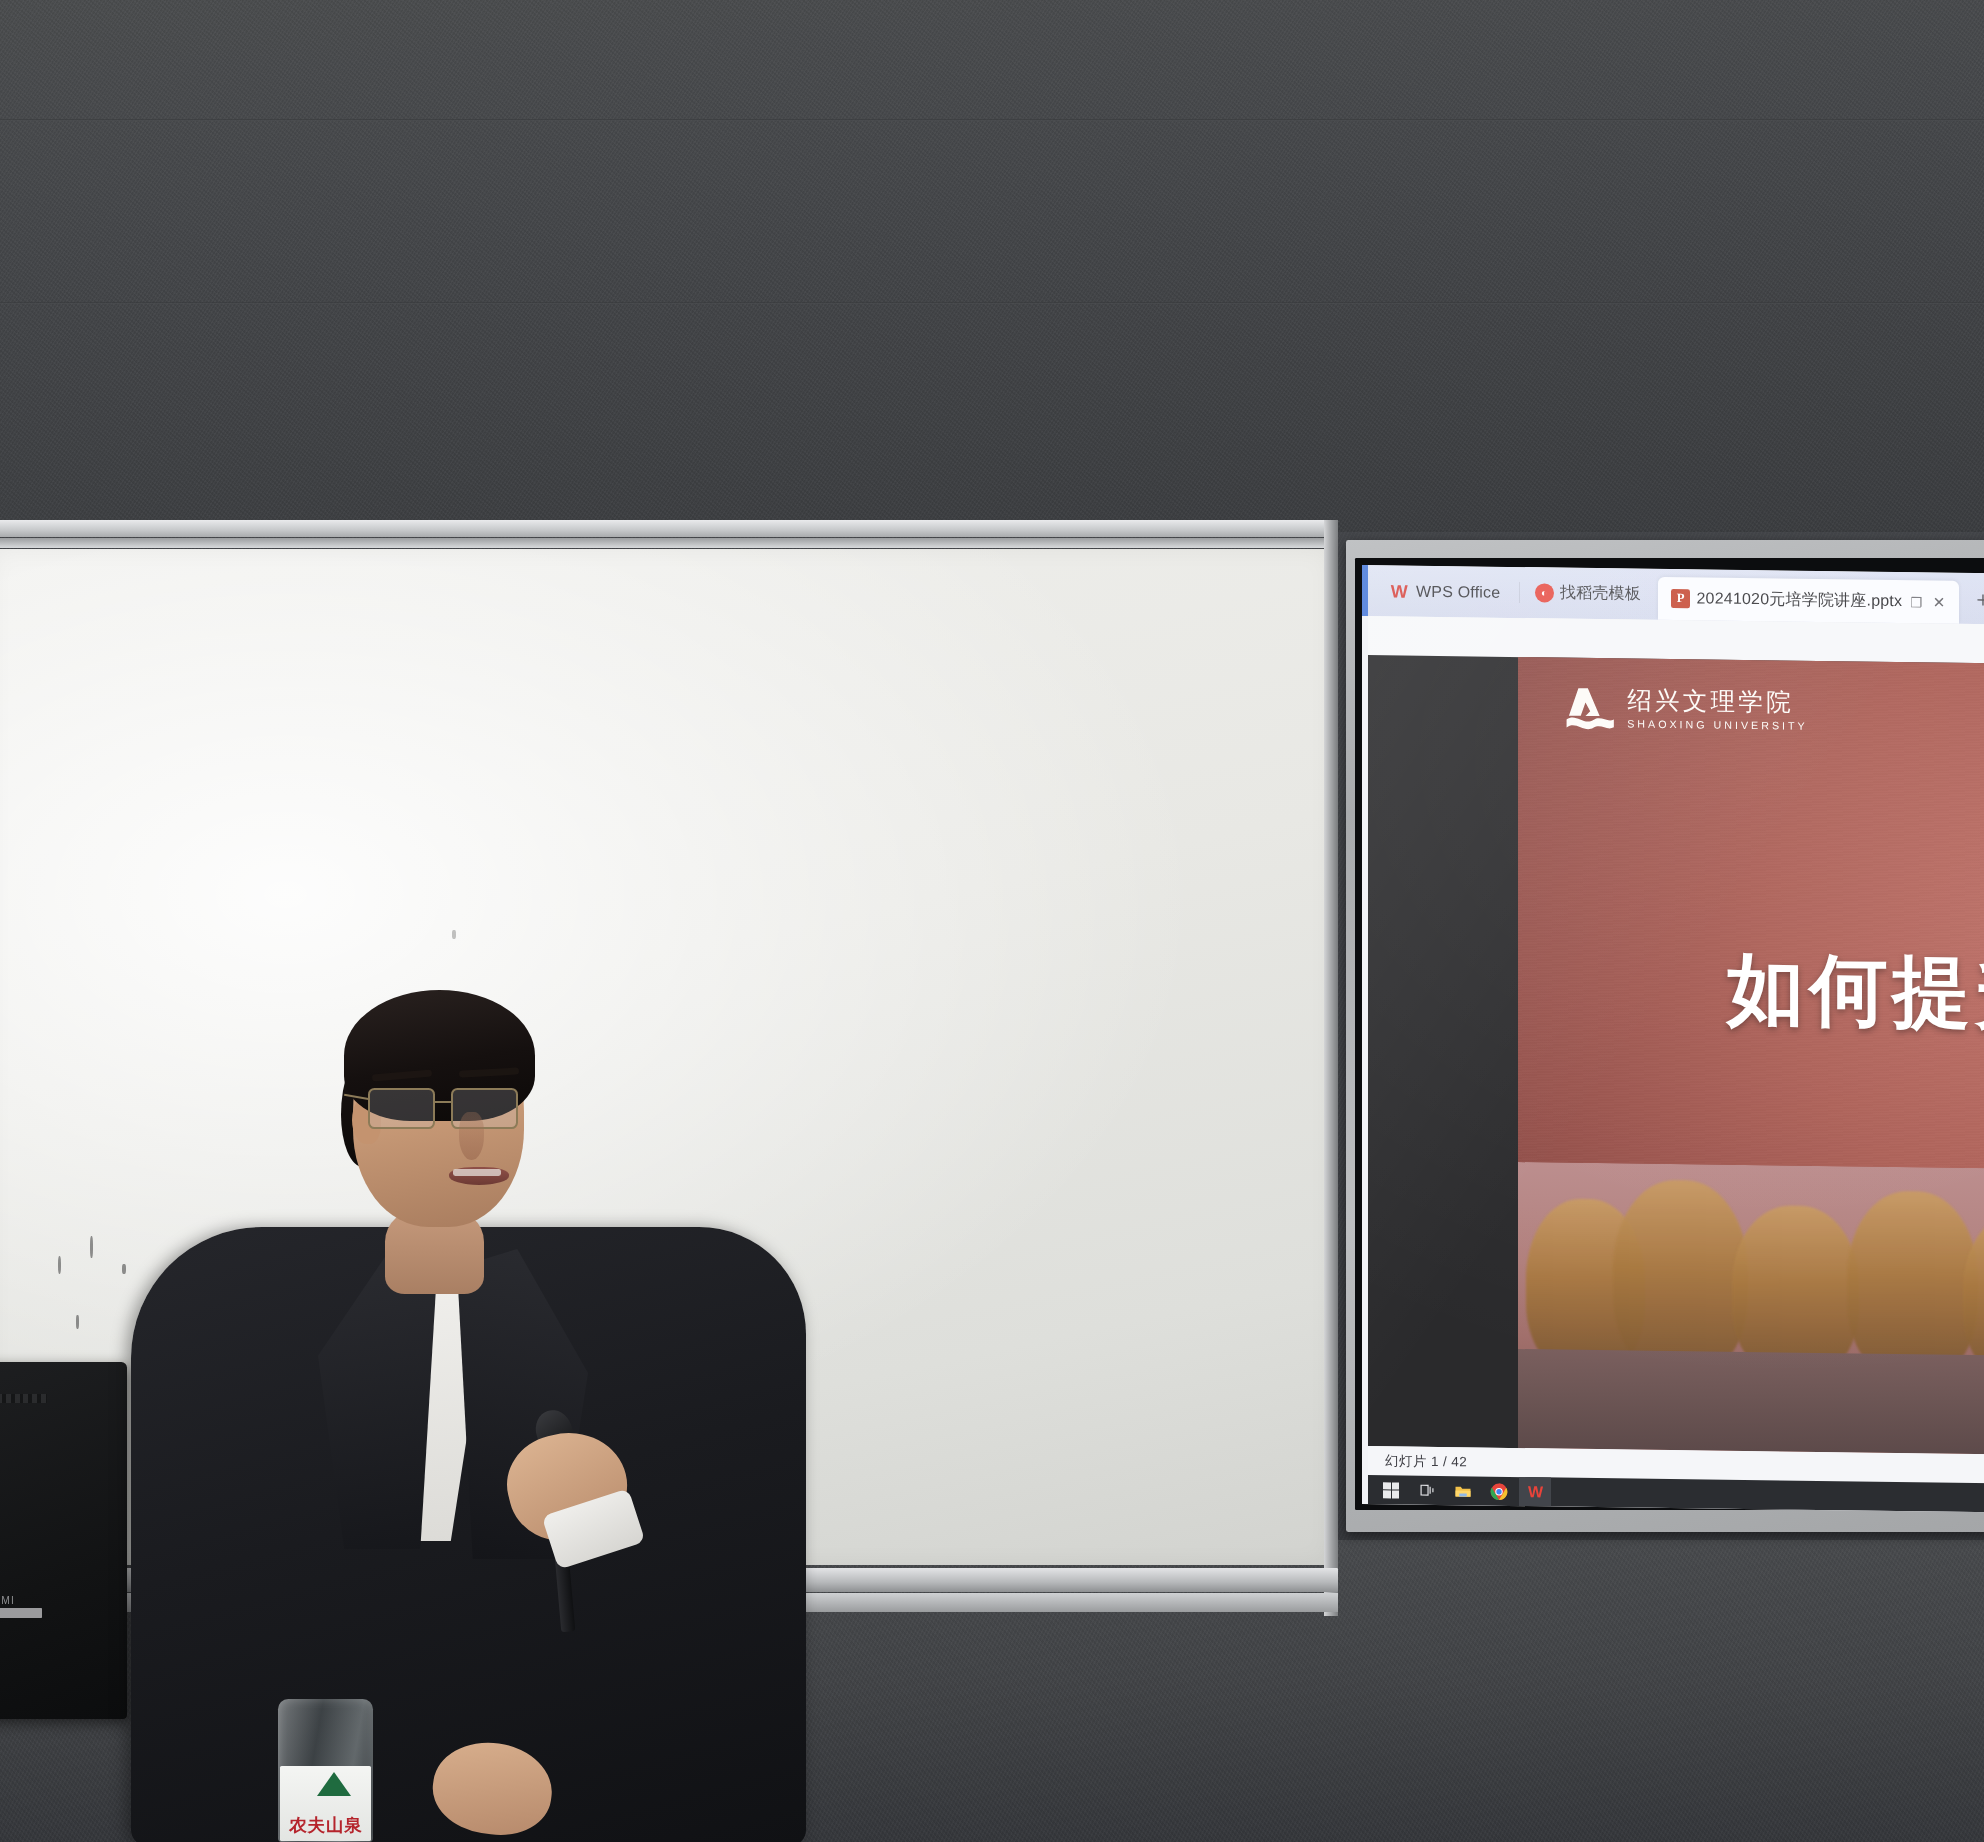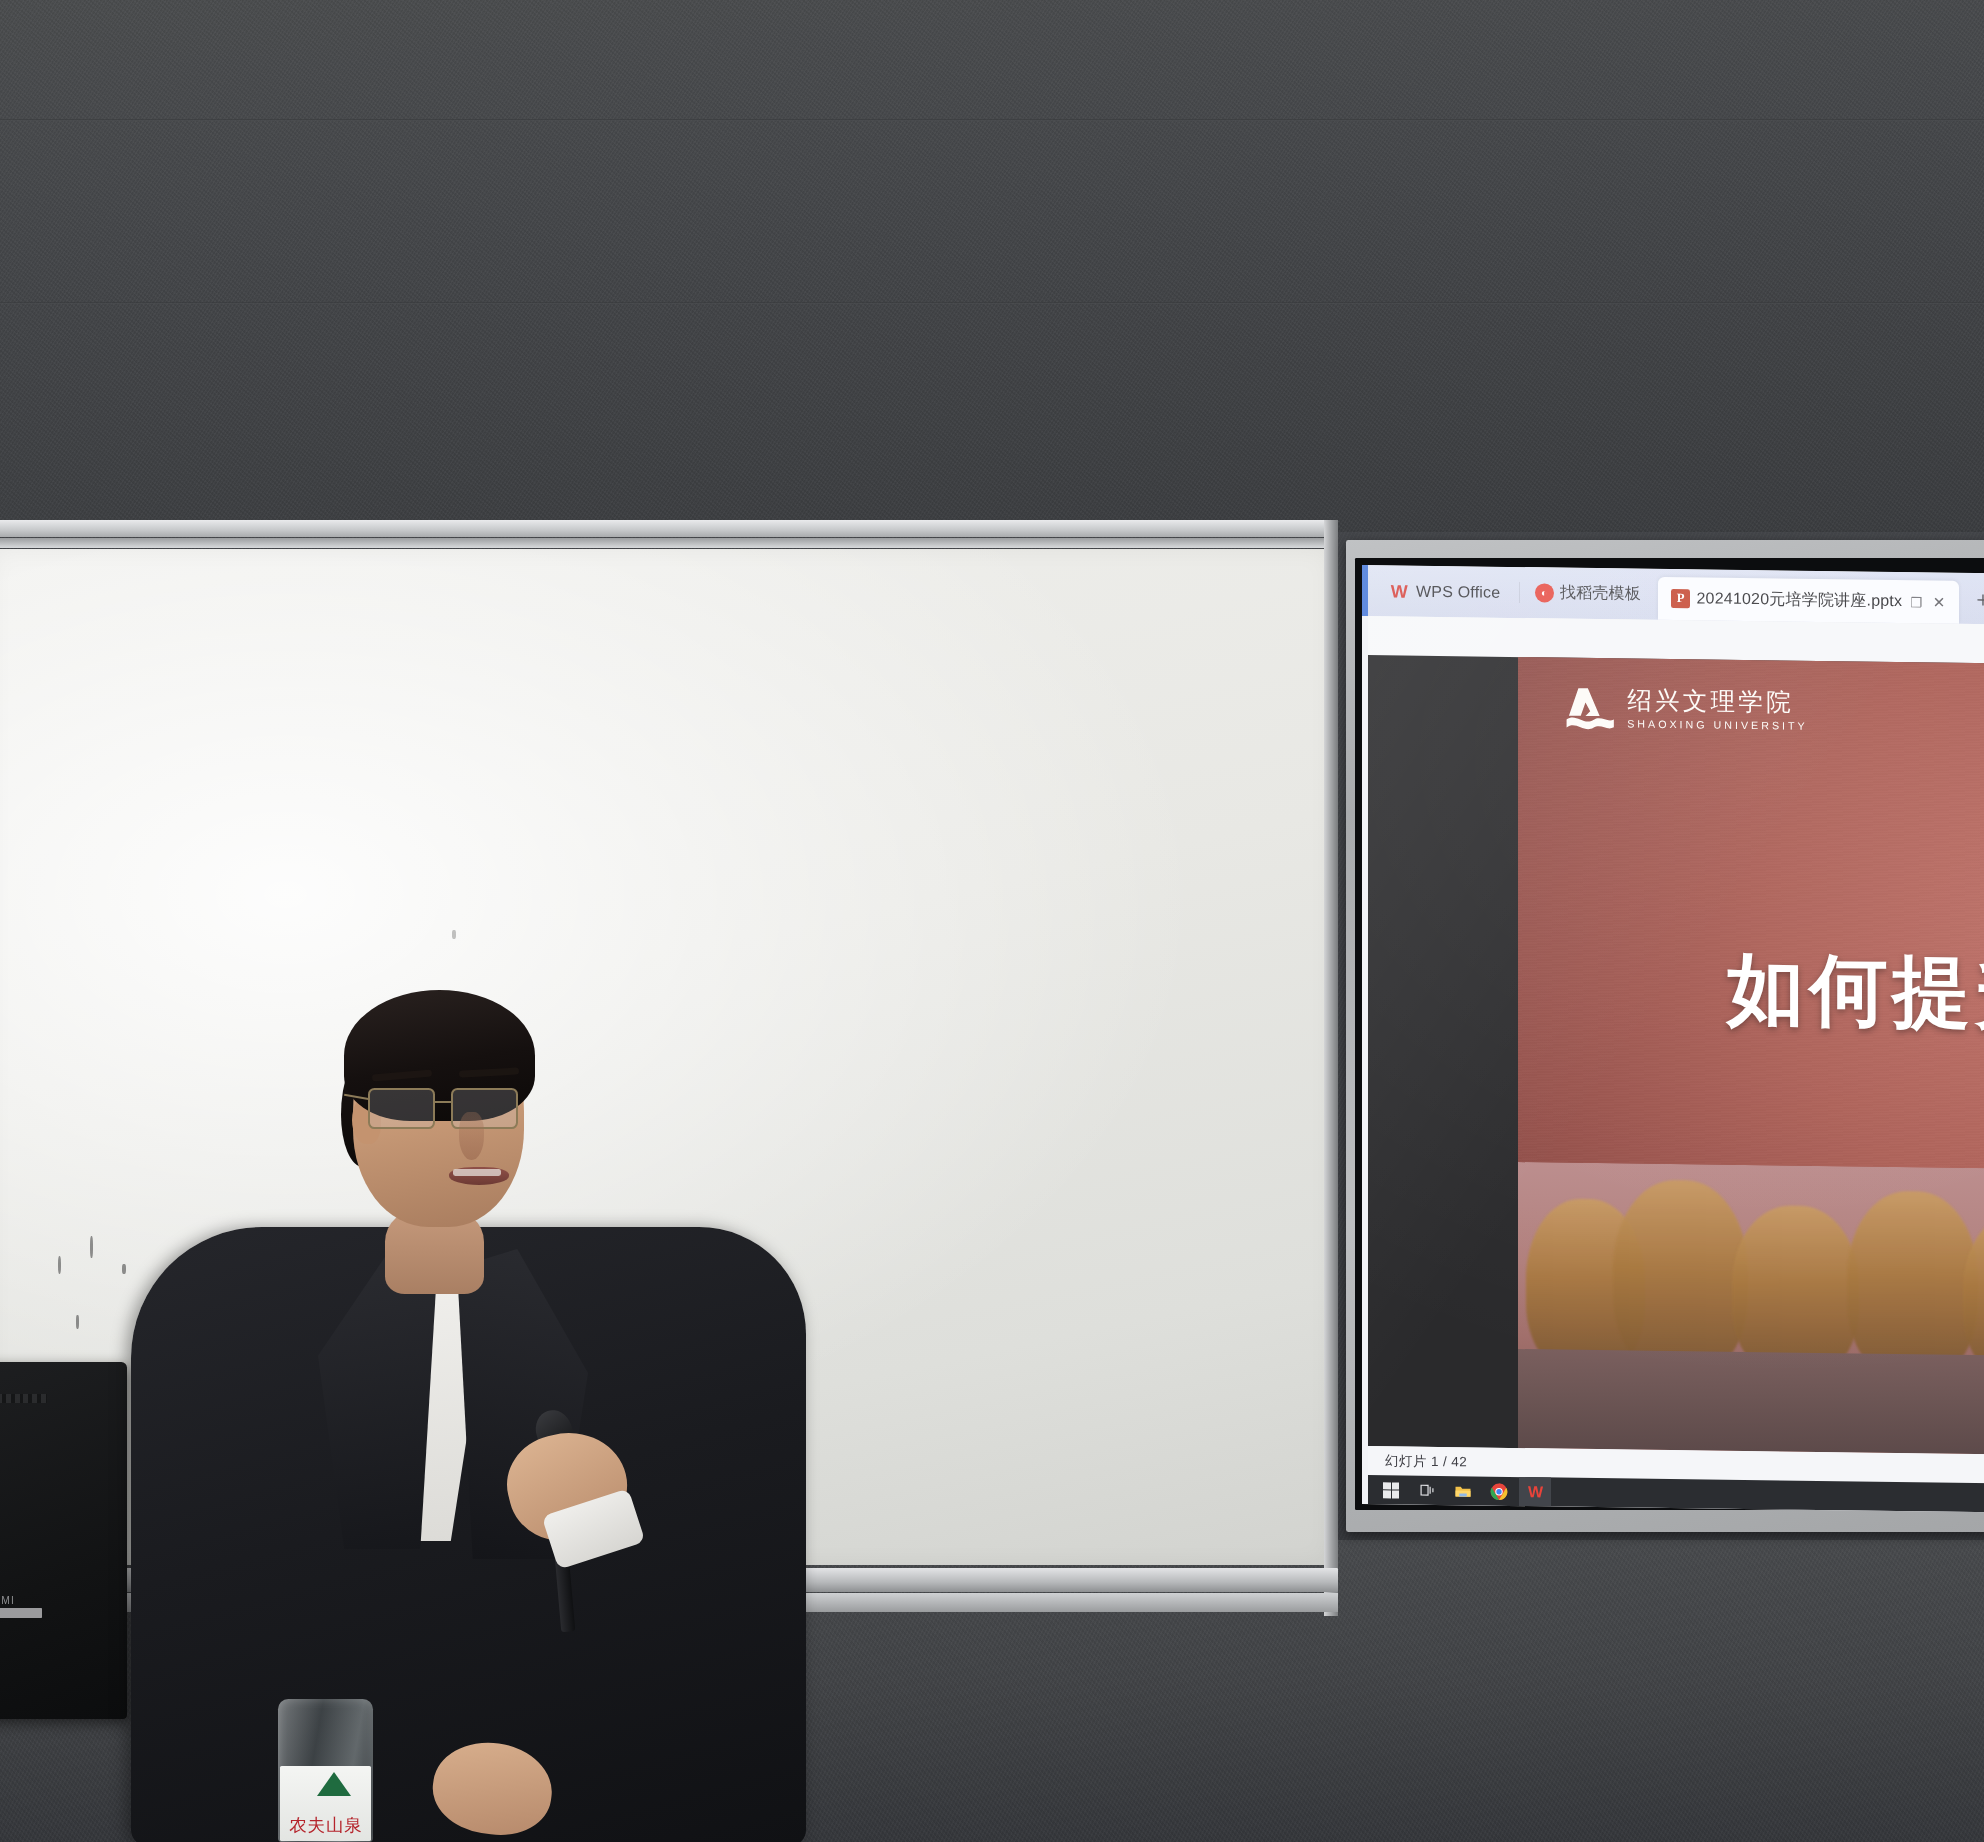--- a/index.html
+++ b/index.html
@@ -379,21 +379,21 @@
     background:linear-gradient(180deg,#f4f5f3,#e3e5e2);
     border-radius:1.6px;
   }
   .btl-mtn{
     position:absolute; left:37px; top:6.4px; width:0; height:0;
     border-left:17.5px solid transparent; border-right:17.5px solid transparent;
     border-bottom:24.6px solid #1f6b3f;
   }
   .btl-brand{
     position:absolute; left:0; right:0; top:47px; text-align:center;
-    font-size:17.5px; color:#b5242c; font-weight:normal; letter-spacing:0.8px;
+    font-size:17.5px; color:#b5242c; font-weight:bold; letter-spacing:0.8px;
     font-family:"Liberation Serif","DejaVu Serif",serif;
   }
 </style>
 </head>
 <body>
 
 <div id="room">
   <div class="wall-upper"></div>
   <div class="wall-seam" style="top:119px"></div>
   <div class="wall-seam" style="top:302px"></div>

